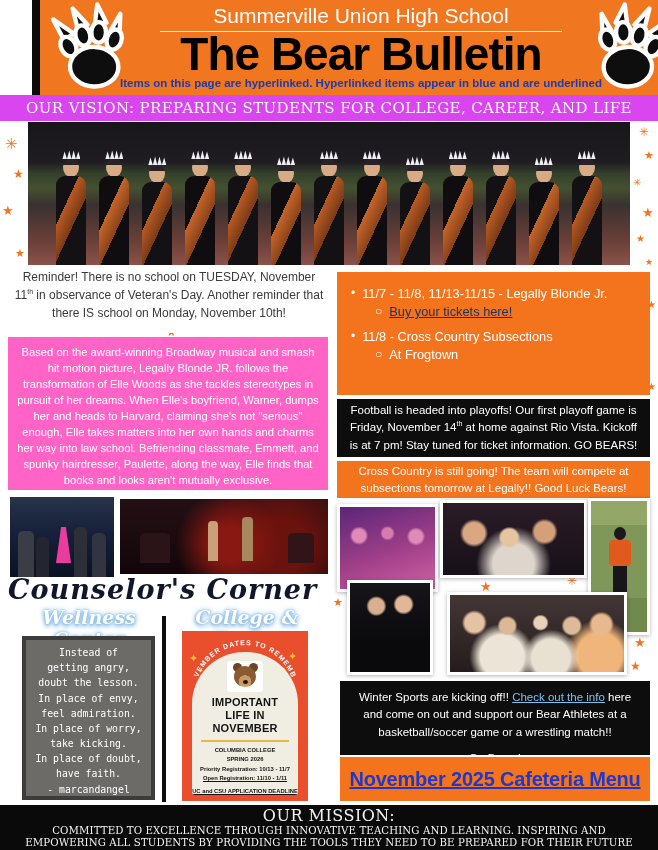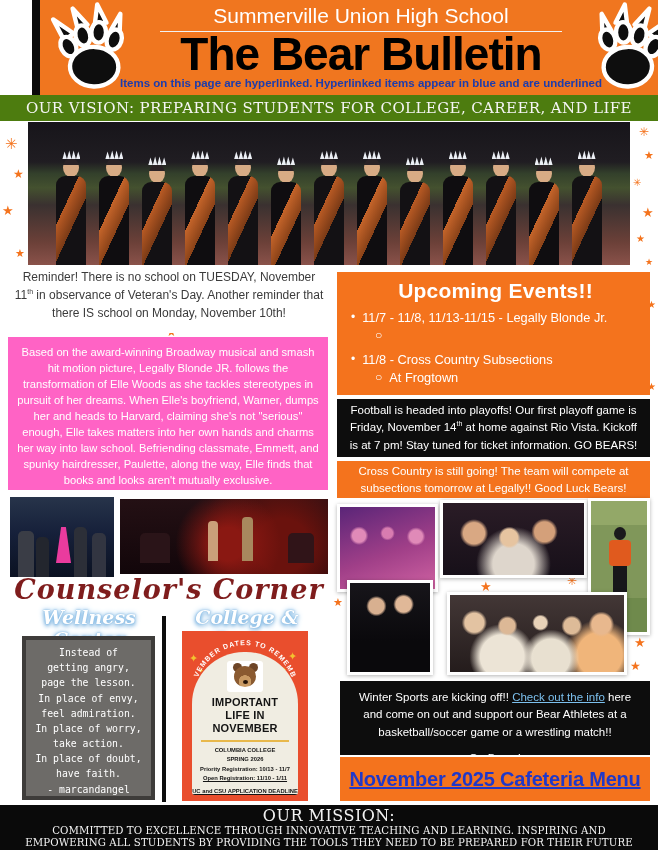--- a/index.html
+++ b/index.html
@@ -16,21 +16,21 @@
   .edge-strip.left { left:0; } .edge-strip.right { right:0; }
   .paw { position:absolute; width:88px; height:90px; top:3px; }
   .paw.pleft { left:14px; transform:rotate(-6deg); }
   .paw.pright { right:14px; transform:scaleX(-1) rotate(-6deg); }
   .school { position:absolute; left:0; right:0; top:4px; text-align:center; color:#fff; font-size:21px; font-weight:500; }
   .school-rule { position:absolute; left:128px; top:31px; width:402px; height:1px; background:#f2f2f2; }
   .main-title { position:absolute; left:0; right:0; top:27px; text-align:center; color:#000000; font-size:46px; font-weight:bold; letter-spacing:-1px; }
   .hyper-note { position:absolute; left:0; right:0; top:77px; text-align:center; color:#1d3cac; font-size:11.5px; font-weight:bold; }
 
   
-  .vision-bar { position:absolute; left:0; top:95px; width:658px; height:26px; background:#4d7c0f;
+  .vision-bar { position:absolute; left:0; top:95px; width:658px; height:26px; background:#d946ef;
     color:#f5f5f5; font-family:"DejaVu Serif", serif; font-size:15px; letter-spacing:.4px;
     line-height:26px; text-align:center; }
 
   
   .hero { position:absolute; left:28px; top:122px; width:602px; height:143px;
     background:linear-gradient(180deg,#17151a 0%,#201d22 28%,#33402b 36%,#44512f 46%,#3a3130 58%,#6b4038 84%,#8a524a 100%);
     display:flex; justify-content:space-around; align-items:flex-end; padding:0 22px; }
   .person { position:relative; width:30px; height:120px; }
   .person i { position:absolute; top:5px; left:6px; width:18px; height:9px; background:#eceff5;
     clip-path:polygon(0 100%,12% 18%,25% 100%,38% 6%,50% 100%,62% 6%,75% 100%,88% 18%,100% 100%); }
@@ -105,22 +105,22 @@
                radial-gradient(circle at 52% 36%, #e8d2b8 0 6%, rgba(0,0,0,0) 8%),
                radial-gradient(circle at 70% 40%, #ddbb98 0 6%, rgba(0,0,0,0) 8%),
                radial-gradient(circle at 87% 38%, #e8b88e 0 6%, rgba(0,0,0,0) 8%),
                radial-gradient(circle at 30% 80%, #ece4d6 0 16%, rgba(0,0,0,0) 24%),
                radial-gradient(circle at 58% 82%, #e8e0d0 0 16%, rgba(0,0,0,0) 24%),
                radial-gradient(circle at 86% 78%, #f0b57a 0 14%, rgba(0,0,0,0) 22%),
                linear-gradient(180deg,#433736,#241c1c); }
 
   
   .script { font-family:"DejaVu Serif", serif; font-style:italic; }
-  .counselor-title { position:absolute; left:8px; top:574px; width:322px; text-align:center;
-    color:#7f1d1d; font-size:27px; font-weight:600; letter-spacing:1px; }
+  .counselor-title { position:absolute; left:8px; top:574px; width:322px; text-align:left;
+    color:#0f172a; font-size:27px; font-weight:600; letter-spacing:1px; }
   .sub-head { position:absolute; top:606px; width:150px; text-align:center; font-size:19px; font-weight:bold;
     color:#ffffff; text-shadow:0 0 3px #8fc2ea, 0 0 6px #8fc2ea, 0 2px 4px #5f9fd4, 0 0 1px #4f8fc4; }
   .wellness-head { left:14px; } .college-head { left:172px; }
   .v-divider { position:absolute; left:162px; top:616px; width:4px; height:186px; background:#0d0d0d; }
   .quote-box { position:absolute; left:22px; top:636px; width:133px; height:164px; background:#6d6b68;
     border:4px solid #3e3c3a; color:#fff; font-family:"DejaVu Sans Mono", monospace;
     font-size:9.8px; line-height:1.55; text-align:center; padding-top:5px; }
 
   
   .flyer { position:absolute; left:182px; top:631px; width:126px; height:170px; background:#E94E2D; }
@@ -265,27 +265,27 @@
   <div class="box reminder">
     <span>Reminder! There is no school on TUESDAY, November 11</span><sup>th</sup><span> in observance of Veteran's Day. Another reminder that there IS school on Monday, November 10th!</span>
   </div>
 
   <div class="box pink-box">
     <div>Based on the award-winning Broadway musical and smash hit motion picture, Legally Blonde JR. follows the transformation of Elle Woods as she tackles stereotypes in pursuit of her dreams. When Elle's boyfriend, Warner, dumps her and heads to Harvard, claiming she's not "serious" enough, Elle takes matters into her own hands and charms her way into law school. Befriending classmate, Emmett, and spunky hairdresser, Paulette, along the way, Elle finds that books and looks aren't mutually exclusive.</div>
     <div>Legally Blonde Jr. runs November 6-15 and features many talented Summerville and Connections Students!!</div>
   </div>
 
   <div class="box events-box">
-    <div class="events-title">Upcoming Events!!</div>
     <div class="ev-li">
       <span class="ev-b">•</span>
       <span>11/7 - 11/8, 11/13-11/15 - Legally Blonde Jr.</span>
     </div>
     <div class="ev-sub">
       <span class="ev-b">○</span>
+      <a>Buy your tickets here!</a>
     </div>
     <div class="ev-li">
       <span class="ev-b">•</span>
       <span>11/8 - Cross Country Subsections</span>
     </div>
     <div class="ev-sub">
       <span class="ev-b">○</span>
       <span>At Frogtown</span>
     </div>
   </div>
@@ -322,25 +322,25 @@
   <div class="cphoto bleachers"></div>
 
   <div class="script counselor-title">Counselor's Corner</div>
   <div class="script sub-head wellness-head">Wellness Center</div>
   <div class="script sub-head college-head">College &amp; Career</div>
   <div class="v-divider"></div>
 
   <div class="quote-box">
     <div>Instead of</div>
     <div>getting angry,</div>
-    <div>page the lesson.</div>
+    <div>doubt the lesson.</div>
     <div>In place of envy,</div>
     <div>feel admiration.</div>
     <div>In place of worry,</div>
-    <div>take action.</div>
+    <div>take kicking.</div>
     <div>In place of doubt,</div>
     <div>have faith.</div>
     <div>- marcandangel</div>
   </div>
 
   <div class="flyer">
     <span class="diamond" style="left:7px;top:22px;font-size:11px">✦</span>
     <span class="diamond" style="left:16px;top:36px;font-size:7px">✦</span>
     <span class="diamond" style="left:106px;top:20px;font-size:11px">✦</span>
     <span class="diamond" style="left:99px;top:35px;font-size:7px">✦</span>

